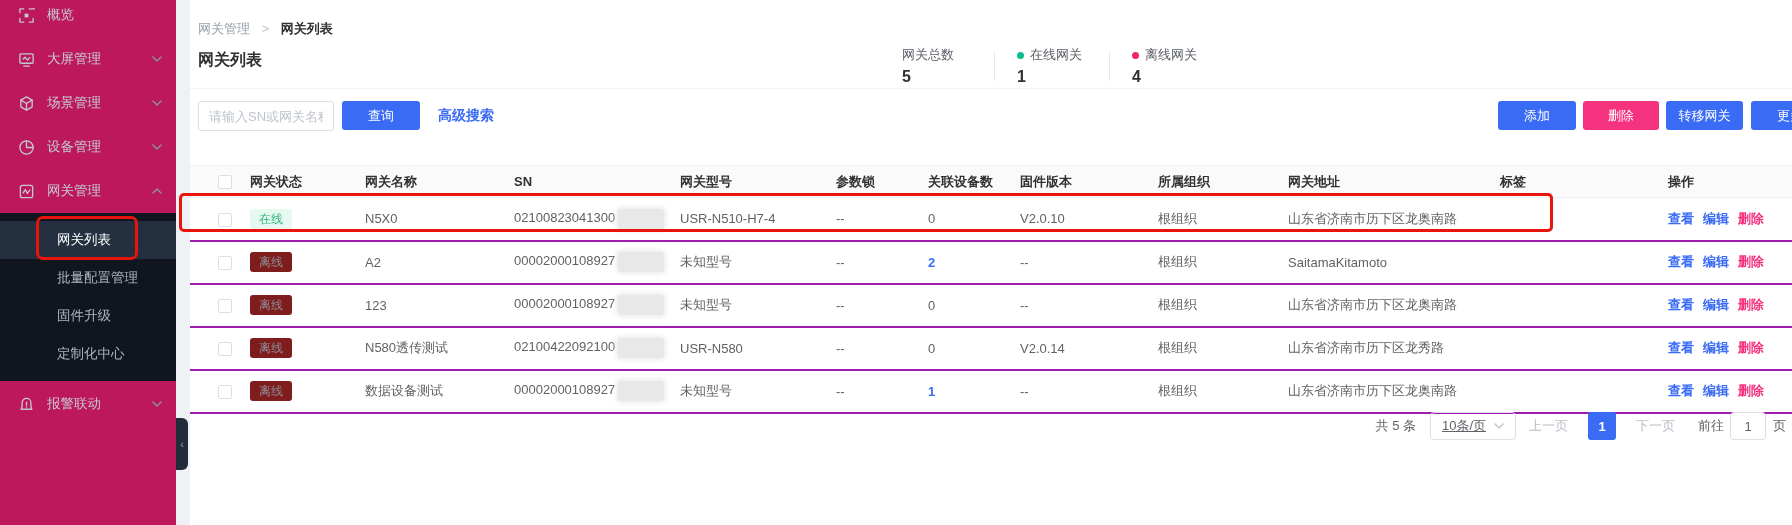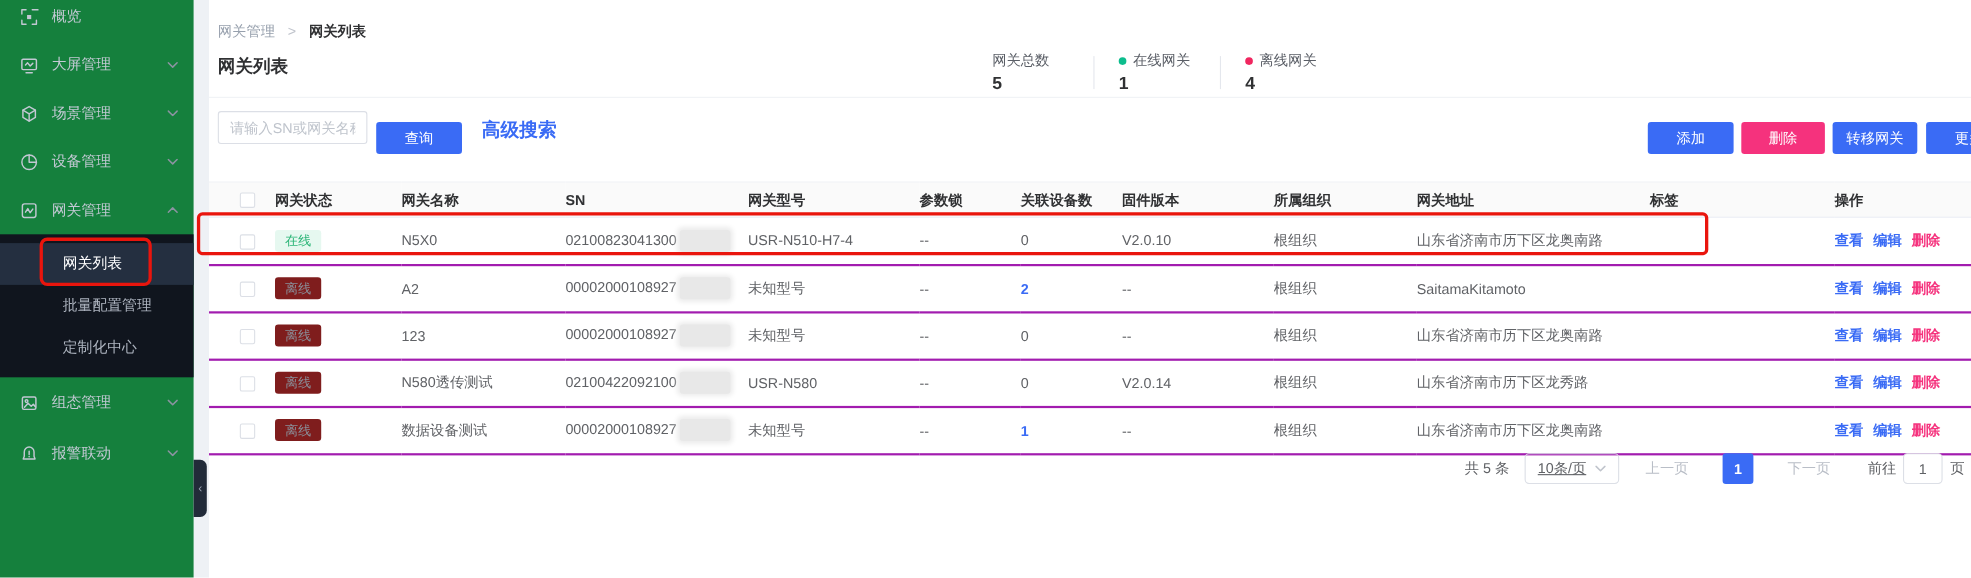--- a/index.html
+++ b/index.html
@@ -1,21 +1,21 @@
 <!DOCTYPE html>
 <html><head>
 <meta charset="utf-8">
 <style>
   * { margin:0; padding:0; box-sizing:border-box; }
   html,body { width:1792px; height:525px; overflow:hidden; background:#fff;
     font-family:"Liberation Sans","DejaVu Sans",sans-serif; }
 
   
   .sidebar { position:absolute; left:0; top:0; width:176px; height:525px;
-    background:#15803d; z-index:2; }
+    background:#be185d; z-index:2; }
   .s-item { height:44px; display:flex; align-items:center; padding:0 14px 0 17px;
     color:#c3c9d4; font-size:13.5px; cursor:pointer; }
   .s-item:first-child { margin-top:-7px; }
   .s-ico { width:18px; height:18px; margin-right:12px; display:inline-flex;
     align-items:center; justify-content:center; flex:none; }
   .s-ico svg { width:17px; height:17px; stroke:#c2c8d3; fill:none;
     stroke-width:1.4; stroke-linecap:round; stroke-linejoin:round; }
   .s-label { flex:1; }
   .chev { width:10px; height:6px; flex:none; }
   .chev svg { width:10px; height:6px; stroke:#8b93a1; fill:none; stroke-width:1.4;
@@ -54,25 +54,25 @@
   .hdiv { position:absolute; top:88px; left:0; width:1602px; border-top:1px solid #f0f2f5; }
 
   
   .toolbar { position:absolute; top:101px; left:8px; width:1594px; height:30px; }
   .search-input { position:absolute; left:0; top:0; width:136px; height:30px;
     border:1px solid #dcdfe6; border-radius:3px; padding:0 10px; font-size:13px;
     color:#333; outline:none; font-family:inherit; }
   .search-input::placeholder { color:#bfc4cc; }
   .btn { position:absolute; top:0; height:29px; border:none; border-radius:3px;
     color:#fff; font-size:13px; font-family:inherit; cursor:pointer;
-    display:flex; align-items:center; justify-content:center;margin-top:10px; }
+    display:flex; align-items:center; justify-content:center; }
   .btn.blue { background:#3a6bf5; }
   .btn.pink { background:#f5327d; }
   .btn-query { left:144px; width:78px; }
-  .link-text { position:absolute; left:240px; top:6px; color:#3a6bf5; font-size:17px;
+  .link-text { position:absolute; left:240px; top:6px; color:#3a6bf5; font-size:14px;
     font-weight:600; cursor:pointer; }
   .btn-add { left:1300px; width:78px; }
   .btn-del { left:1385px; width:76px; }
   .btn-transfer { left:1468px; width:77px; }
   .btn-more { left:1553px; width:78px; }
 
   
   .table-wrap { position:absolute; top:150px; left:0; width:1602px; }
   table { border-collapse:collapse; table-layout:fixed; width:1602px;margin-top:15px; }
   thead th { background:#fafafa; height:32px; font-size:13px; font-weight:600;
@@ -96,21 +96,21 @@
 
   
   .pagination { position:absolute; top:412px; right:6px; height:28px; display:flex;
     align-items:center; font-size:13px; color:#606266; }
   .pg-total { margin-right:14px; }
   .pg-size { width:86px; height:28px; border:1px solid #dcdfe6; border-radius:4px;
     display:flex; align-items:center; justify-content:center; color:#606266;
     margin-right:0; cursor:pointer;text-decoration:underline; }
   .pg-size .chev { margin-left:8px; }
   .pg-size .chev svg { stroke:#c0c4cc; }
-  .pg-nav { color:#b9bec7; margin:0 24px; cursor:pointer; }
+  .pg-nav { color:#b9bec7; margin:0 13px; cursor:pointer; }
   .pg-page { width:28px; height:28px; border-radius:3px; background:#3a6bf5; color:#fff;
     display:flex; align-items:center; justify-content:center; margin:0 7px;
     font-weight:600; cursor:pointer; }
   .pg-goto-label { margin:0 6px 0 10px; }
   .pg-goto-input { width:36px; height:28px; border:1px solid #dcdfe6; border-radius:4px;
     text-align:center; font-size:13px; color:#606266; outline:none; font-family:inherit; }
   .pg-suffix { margin-left:7px; }
 
   
   .anno { position:absolute; border:3px solid #e9150d; z-index:10; pointer-events:none; }
@@ -184,38 +184,24 @@
     <span class="chev up">
         <svg viewBox="0 0 10 6">
           <path d="M1 1l4 4 4-4"></path>
         </svg>
       </span>
   </div>
 
   <div class="submenu">
     <div class="sub-item active">网关列表</div>
     <div class="sub-item">批量配置管理</div>
+    <div class="sub-item">固件升级</div>
     <div class="sub-item">定制化中心</div>
   </div>
 
-  <div class="s-item" style="height:46px">
-    <span class="s-ico">
-      <svg viewBox="0 0 18 18">
-          <rect x="2.5" y="3" width="13" height="12" rx="1.5"></rect>
-          <circle cx="6.5" cy="7" r="1.3"></circle>
-          <path d="M4.5 13l3.5-4 3 3 2-2 2 2.5"></path>
-        </svg>
-    </span>
-    <span class="s-label">组态管理</span>
-    <span class="chev">
-        <svg viewBox="0 0 10 6">
-          <path d="M1 1l4 4 4-4"></path>
-        </svg>
-      </span>
-  </div>
   <div class="s-item" style="height:46px">
     <span class="s-ico">
       <svg viewBox="0 0 18 18">
           <path d="M9 2.5a4.7 4.7 0 0 1 4.7 4.7v4.3l1 2.5H3.3l1-2.5V7.2A4.7 4.7 0 0 1 9 2.5z"></path>
           <path d="M9 6.5v3.2M9 11.6v.2"></path>
         </svg>
     </span>
     <span class="s-label">报警联动</span>
     <span class="chev">
         <svg viewBox="0 0 10 6">

